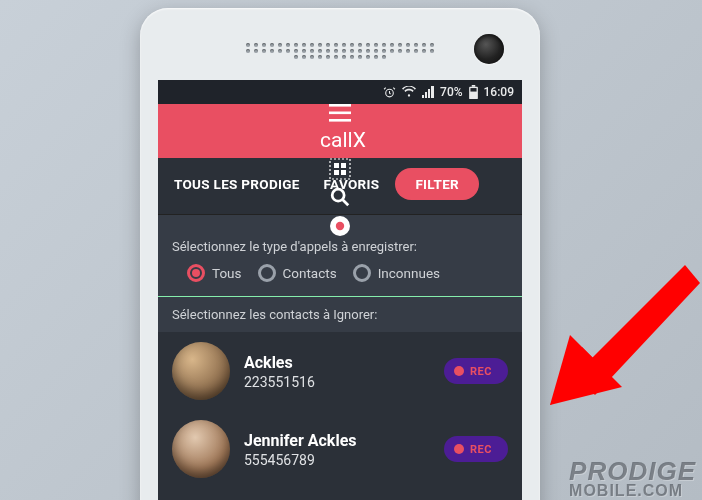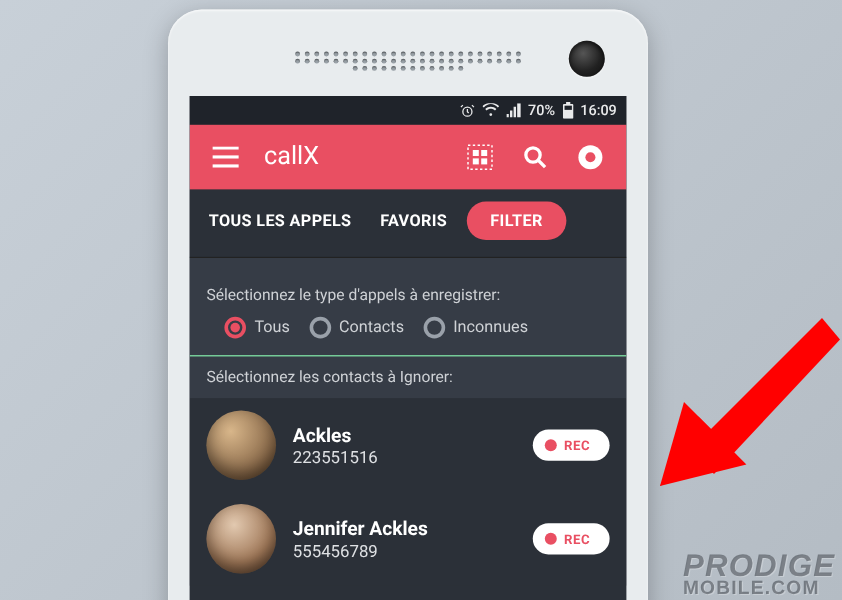--- a/index.html
+++ b/index.html
@@ -77,20 +77,21 @@
 
   
   .appbar {
     height: 54px;
     background: #e94f62;
     display: flex;
     align-items: center;
     padding: 0 10px;
     gap: 6px;
     color: #fff;
+    flex-direction: column;
   }
   .appbar .menu-btn,
   .appbar .select-btn,
   .appbar .search-btn,
   .appbar .rec-btn {
     width: 40px; height: 40px;
     display: flex; align-items: center; justify-content: center;
     cursor: pointer;
   }
   .appbar .title {
@@ -188,21 +189,21 @@
   }
   .avatar.b {
     background: radial-gradient(circle at 40% 30%, #e2c9b0, #a07858 60%, #5a3e2a);
   }
   .contact .meta { flex: 1; }
   .contact .name { font-size: 16px; font-weight: 700; margin-bottom: 2px; }
   .contact .num { font-size: 14px; color: #dfe1e4; }
   .rec-pill {
     width: 64px; height: 26px;
     border-radius: 14px;
-    background: #ffffff;
+    background: #4c1d95;
     display: flex;
     align-items: center;
     gap: 6px;
     padding: 0 10px;
     color: #e94f62;
     font-size: 11px;
     font-weight: 700;
     letter-spacing: .5px;
     cursor: pointer;
   }
@@ -359,21 +360,21 @@
       </div>
       <div class="rec-btn">
         <svg width="24" height="24" viewBox="0 0 24 24">
             <circle cx="12" cy="12" r="10" fill="#fff"></circle>
             <circle cx="12" cy="12" r="4.2" fill="#e94f62"></circle>
           </svg>
       </div>
     </div>
 
     <div class="tabs">
-      <div class="tab">TOUS LES APPELS</div>
+      <div class="tab">TOUS LES PRODIGE</div>
       <div class="tab">FAVORIS</div>
       <div class="tab pill">FILTER</div>
     </div>
 
     <div class="section">
       <div class="section-label">Sélectionnez le type d'appels à enregistrer:</div>
       <div class="radio-row">
         <label class="radio selected">
           <span class="ring"></span>
           <span>Tous</span>

